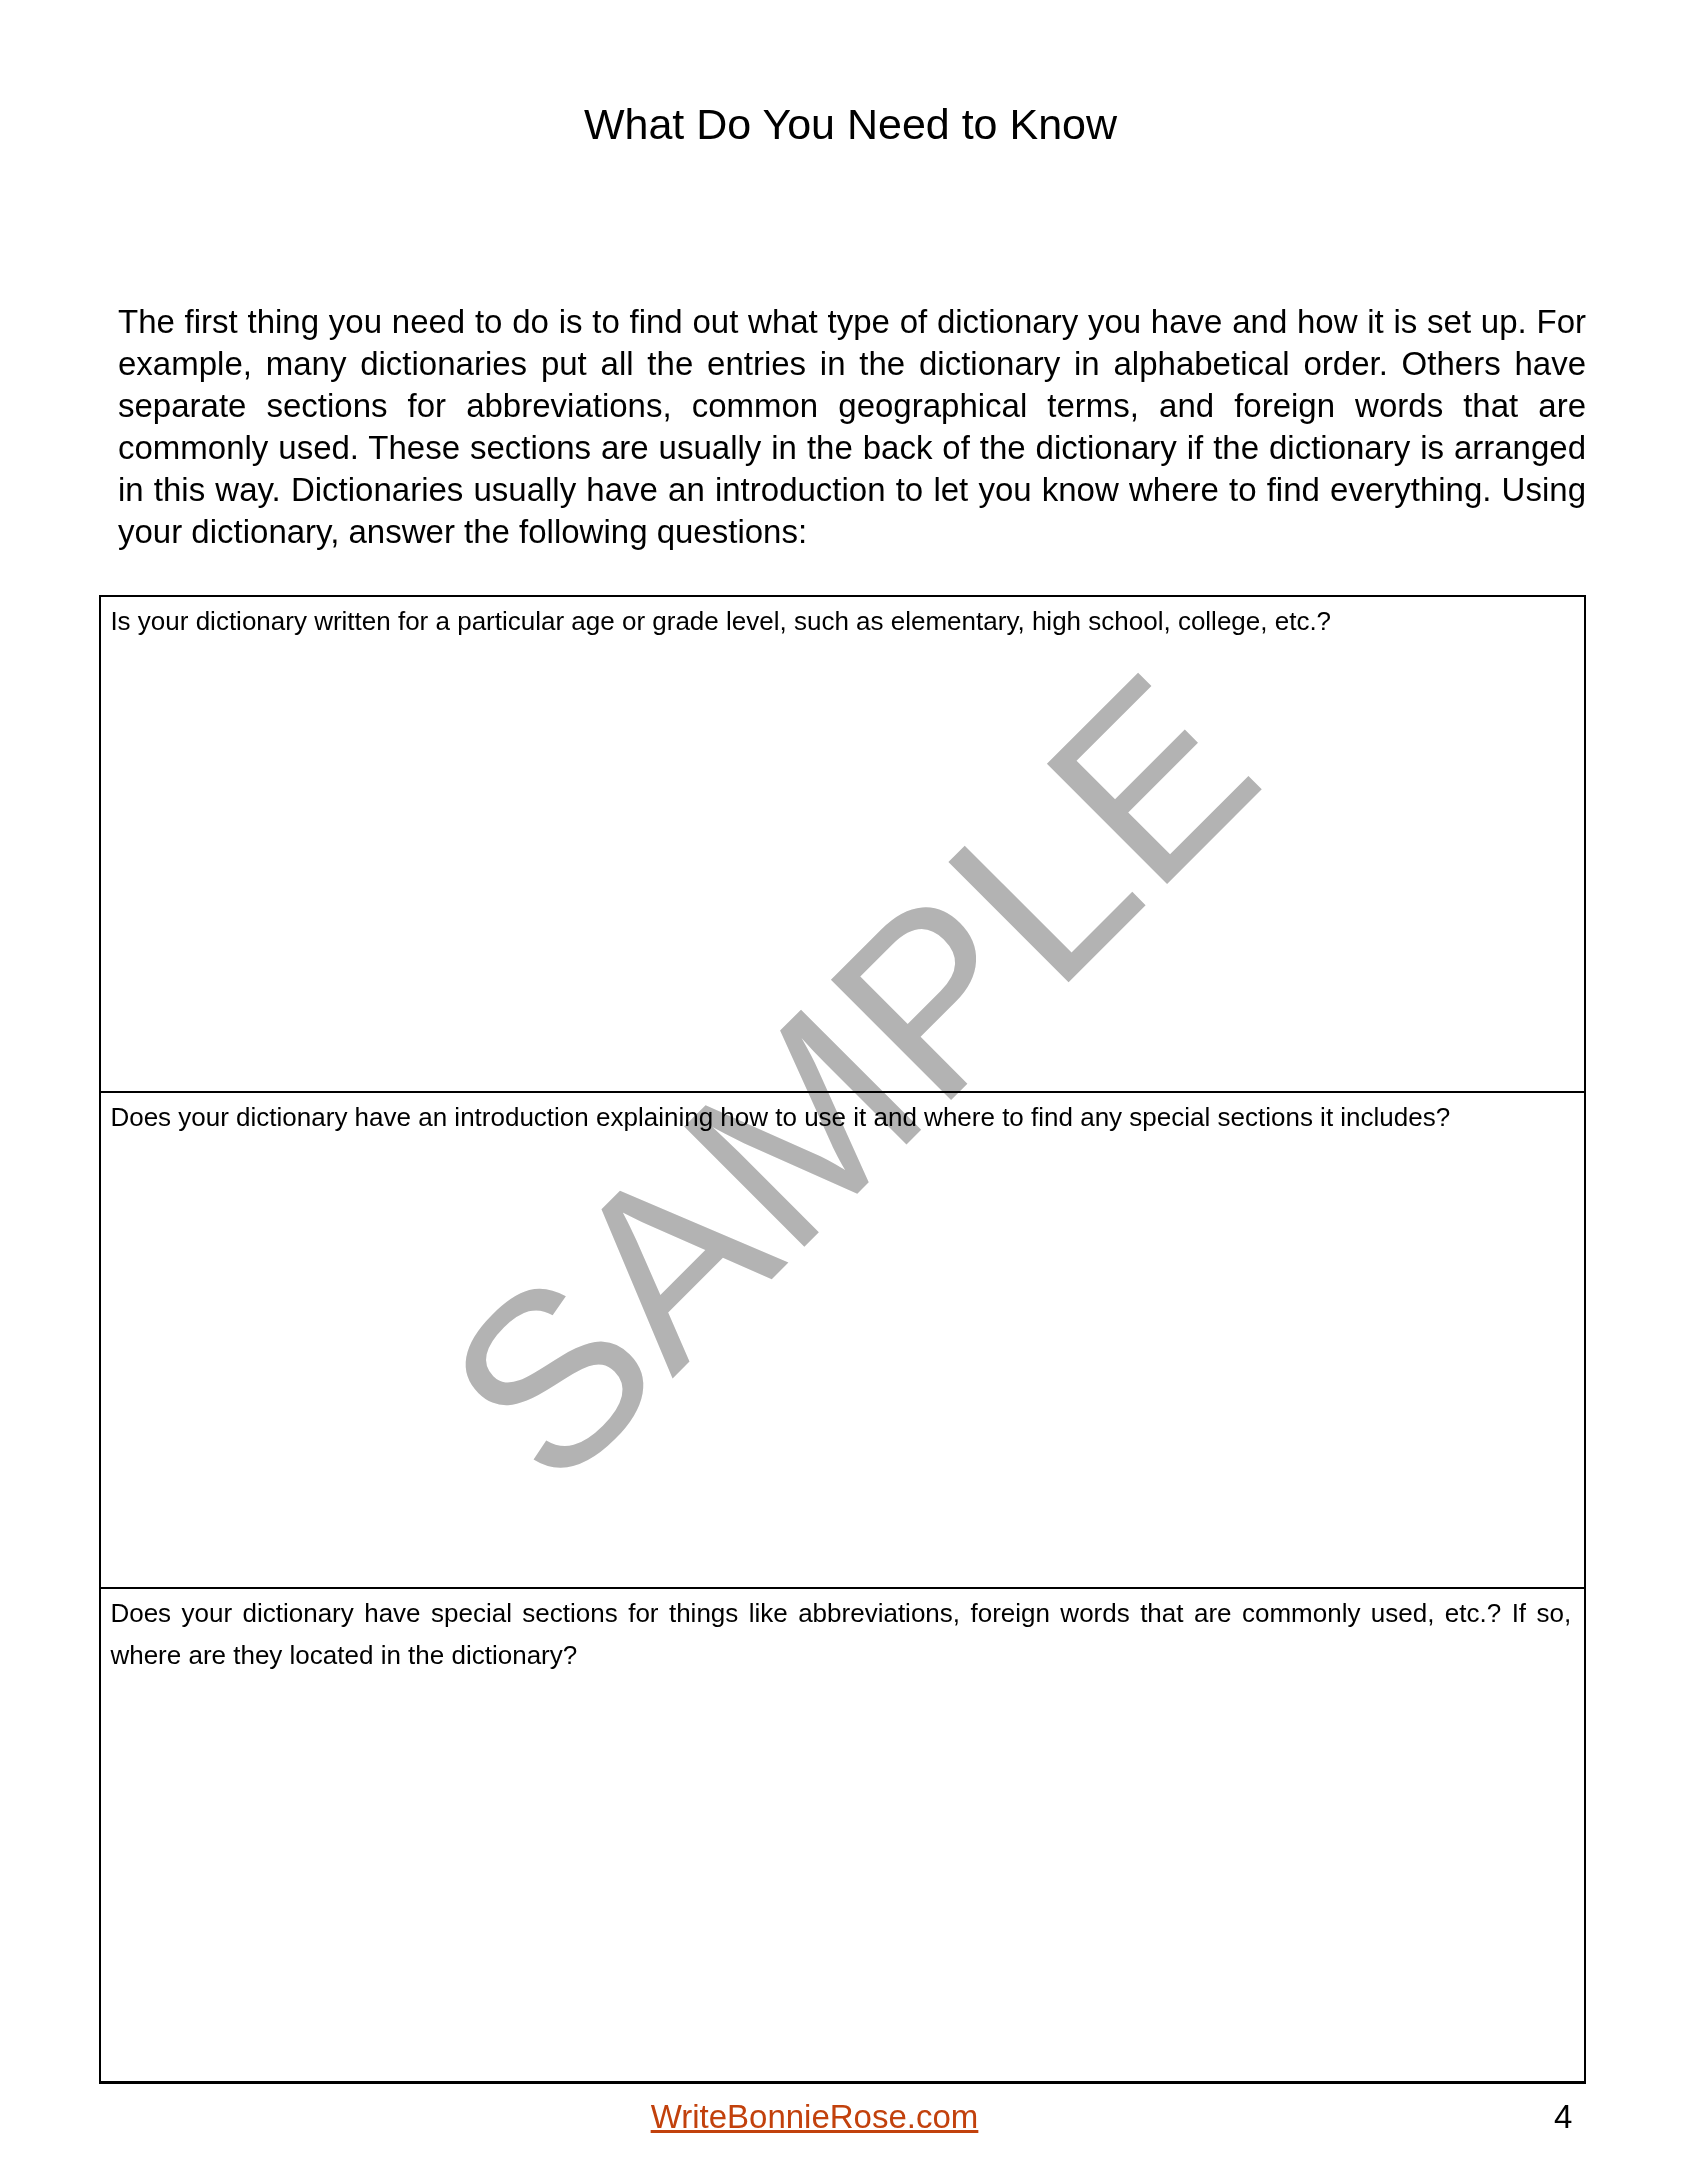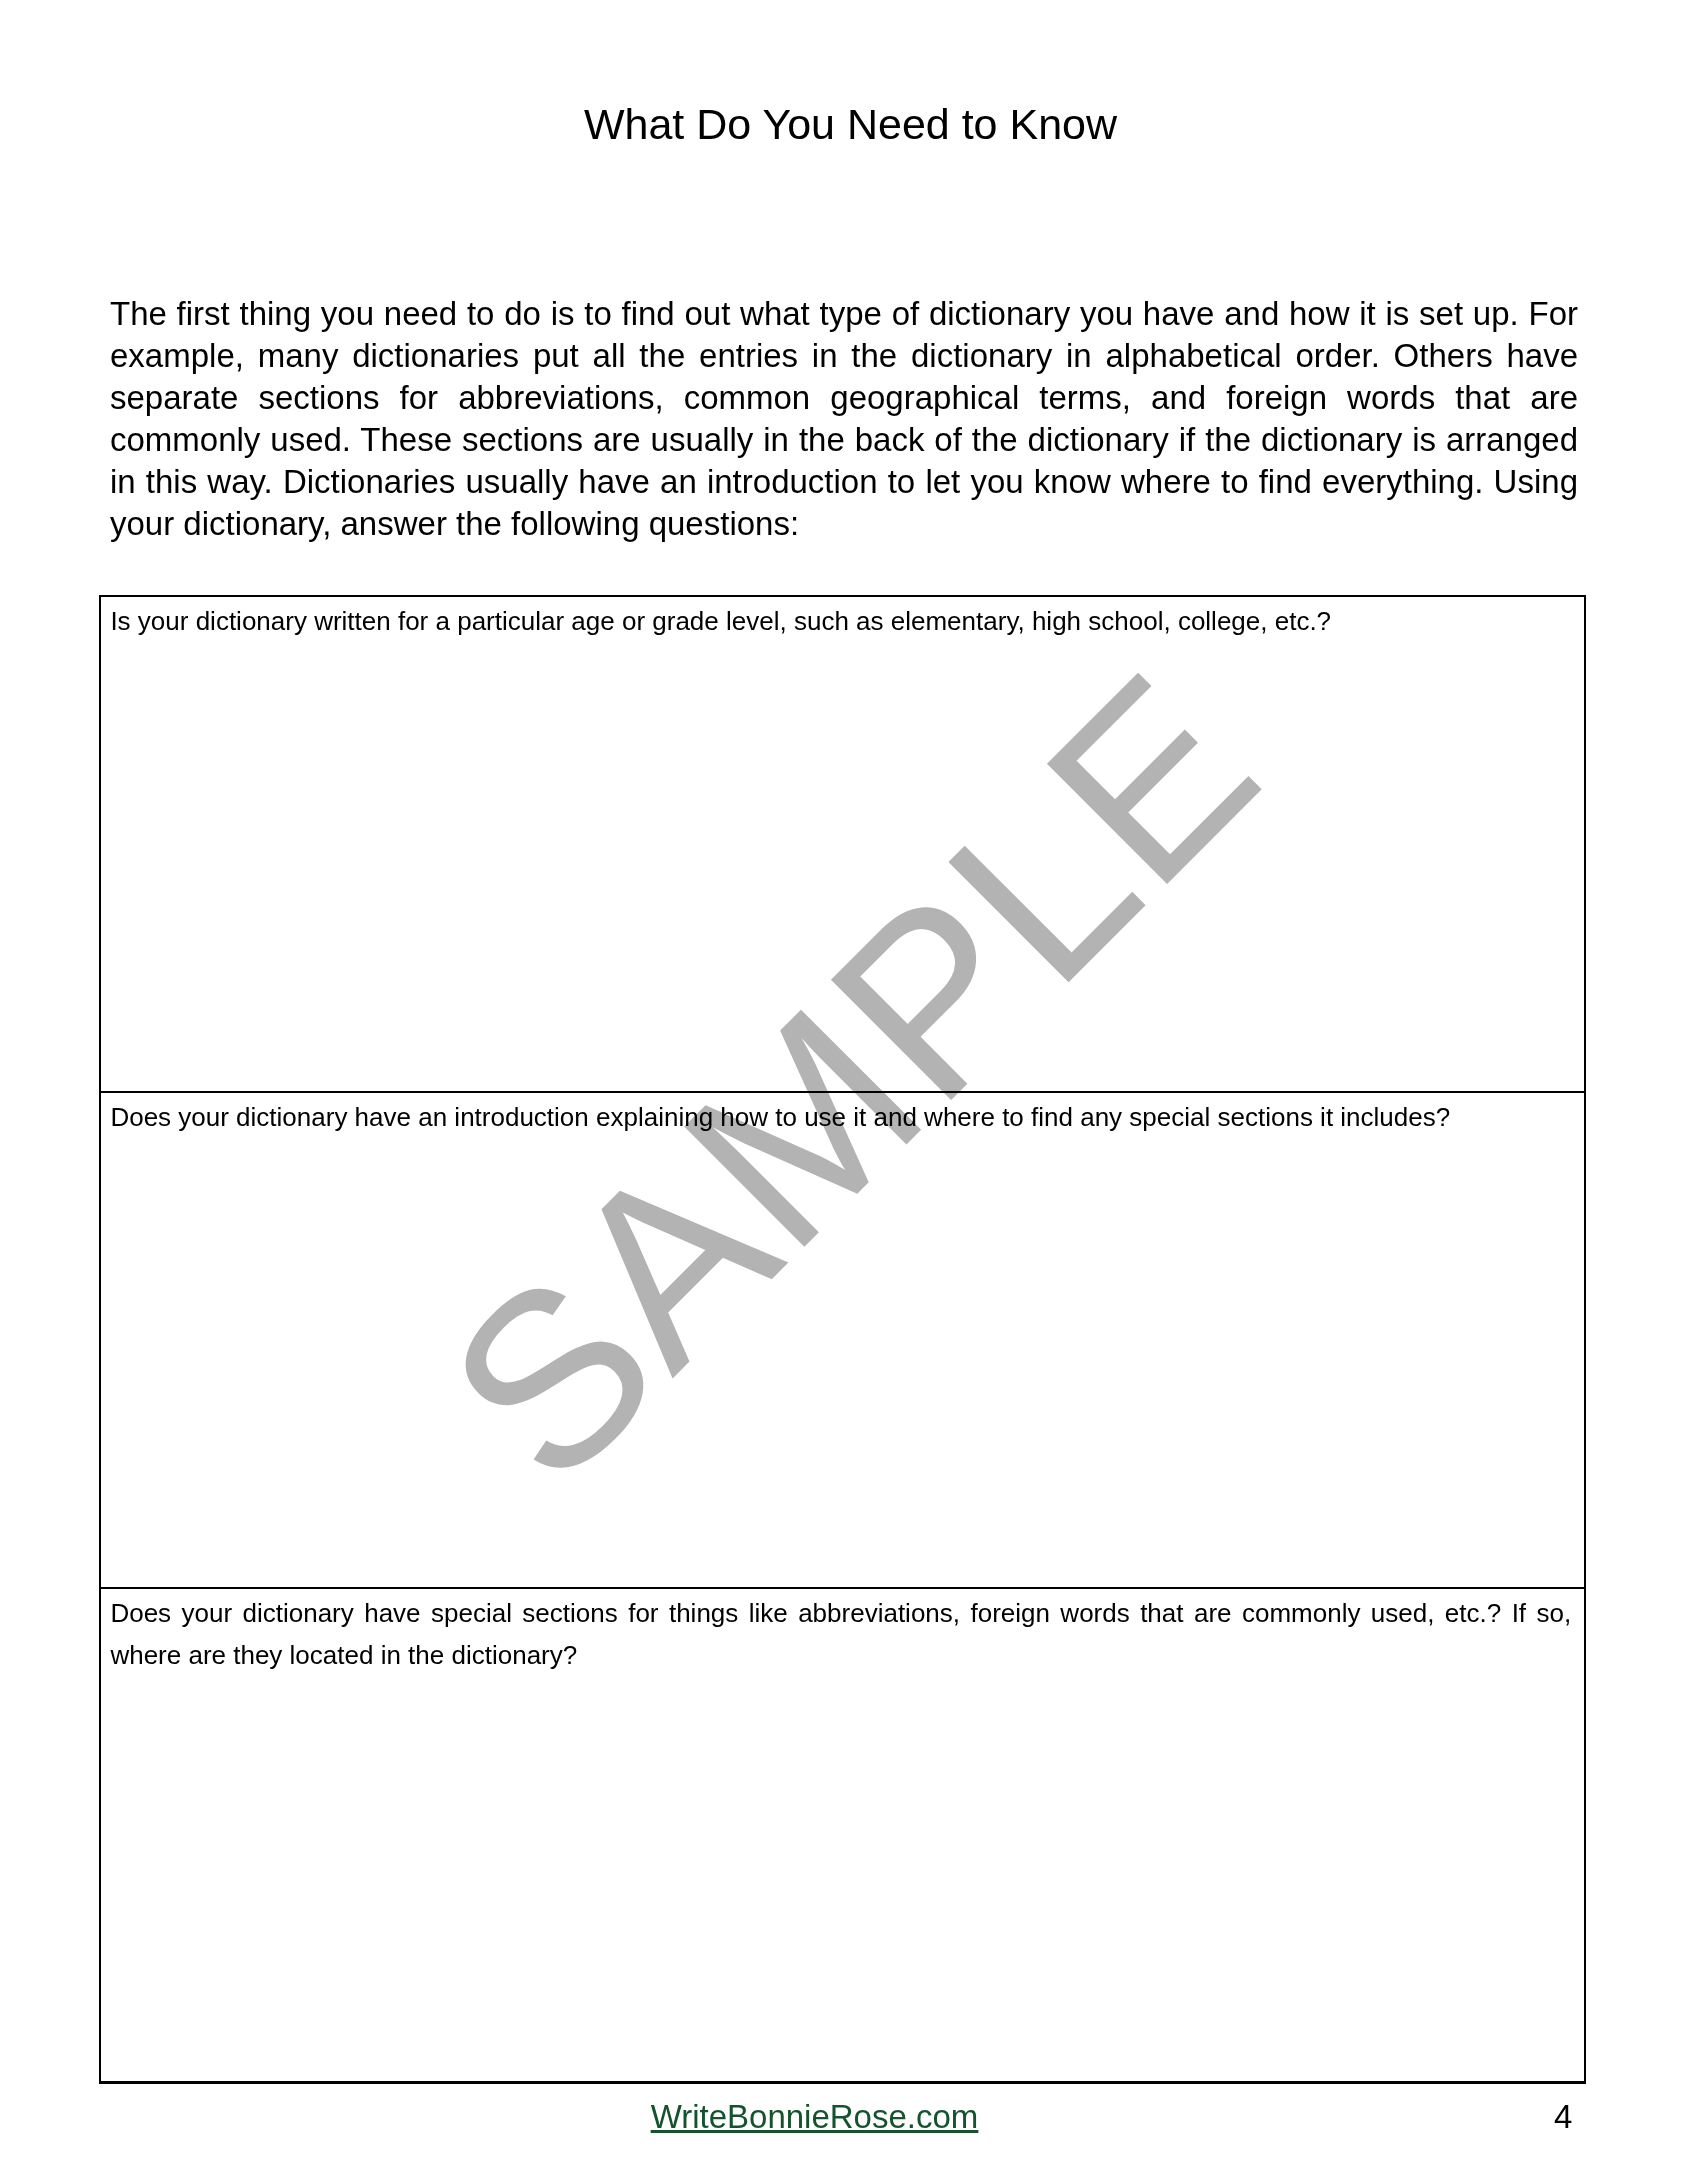--- a/index.html
+++ b/index.html
@@ -36,21 +36,21 @@
   }
   .title span { display: block; }
   .intro {
     position: absolute;
     left: 106px;
     top: 289px;
     width: 1468px;
     font-size: 33px;
     line-height: 42px;
     text-align: justify;
-    margin: 4px;
+    margin: 12px;
     z-index: 2;
   }
   .watermark {
     position: absolute;
     left: 852px;
     top: 1078px;
     transform: translate(-50%, -50%) rotate(-45deg);
     font-size: 247px;
     line-height: 1;
     color: #b3b3b3;
@@ -98,21 +98,21 @@
     position: absolute;
     left: 0;
     width: 1617px;
     top: 2096px;
     text-align: center;
     font-size: 33px;
     line-height: 41px;
     z-index: 2;
   }
   .footer-link a {
-    color: #14532d;
+    color: #c2410c;
     text-decoration: underline;
     margin-left: 12px;
   }
   .page-number {
     position: absolute;
     left: 1554px;
     top: 2096px;
     font-size: 33px;
     line-height: 41px;
     z-index: 2;

